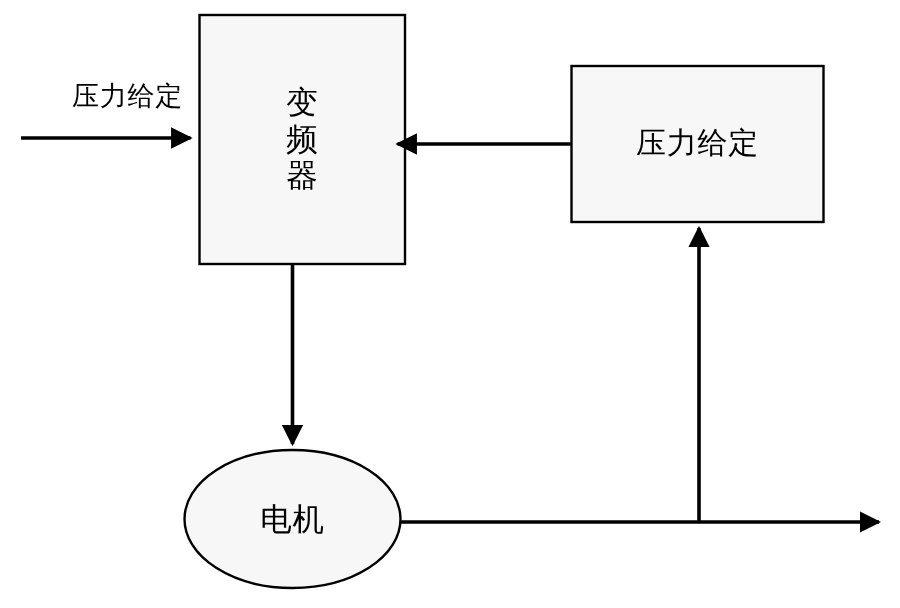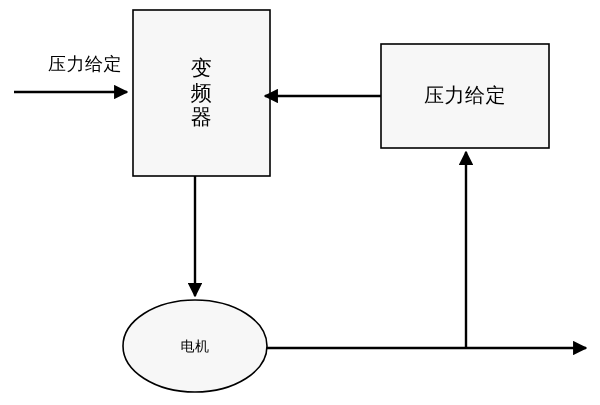--- a/index.html
+++ b/index.html
@@ -55,21 +55,21 @@
     top: 44px;
     width: 168px;
     height: 104px;
     font-size: 20px;
   }
   #label-motor {
     left: 123px;
     top: 300px;
     width: 144px;
     height: 92px;
-    font-size: 14px;
+    font-size: 21px;
   }
   #label-setpoint {
     left: 16px;
     top: 52px;
     margin-left: 32px;
   }
   #label-feedback {
     left: 275px;
     top: 52px;
   }

